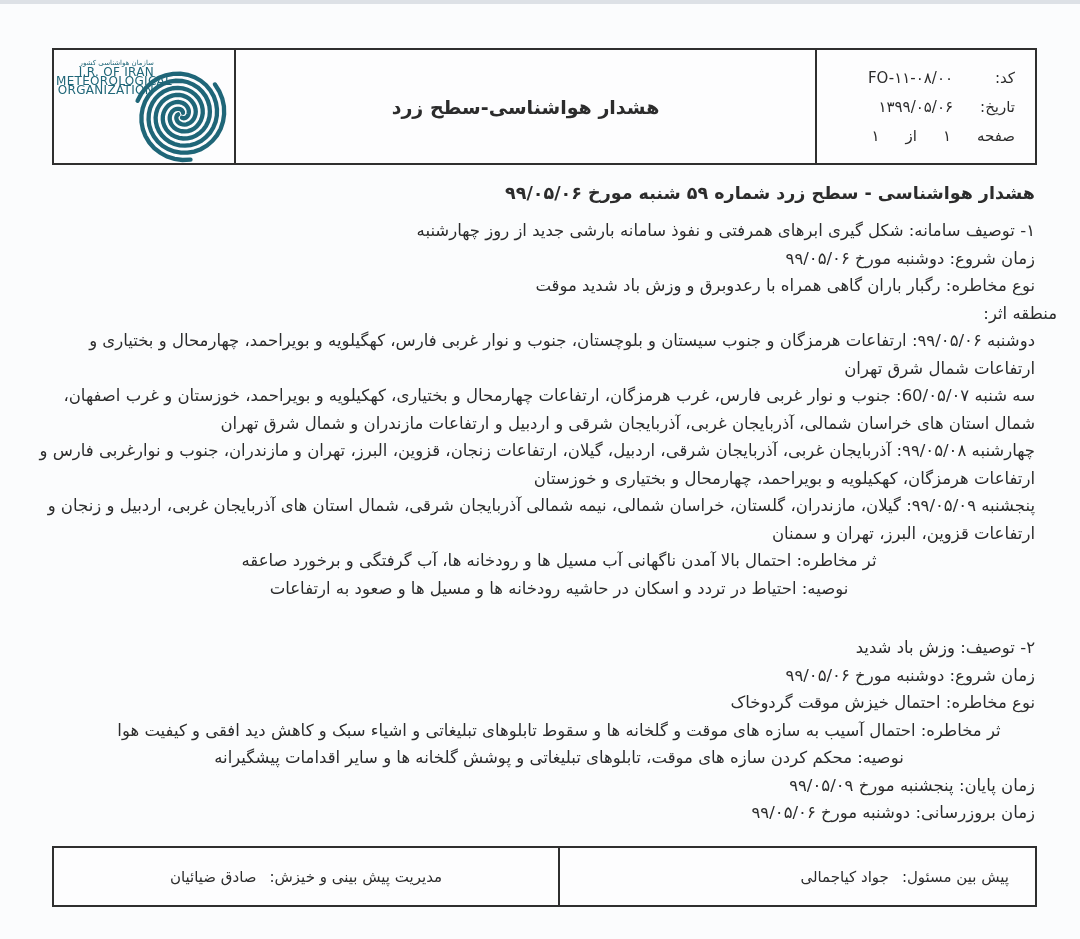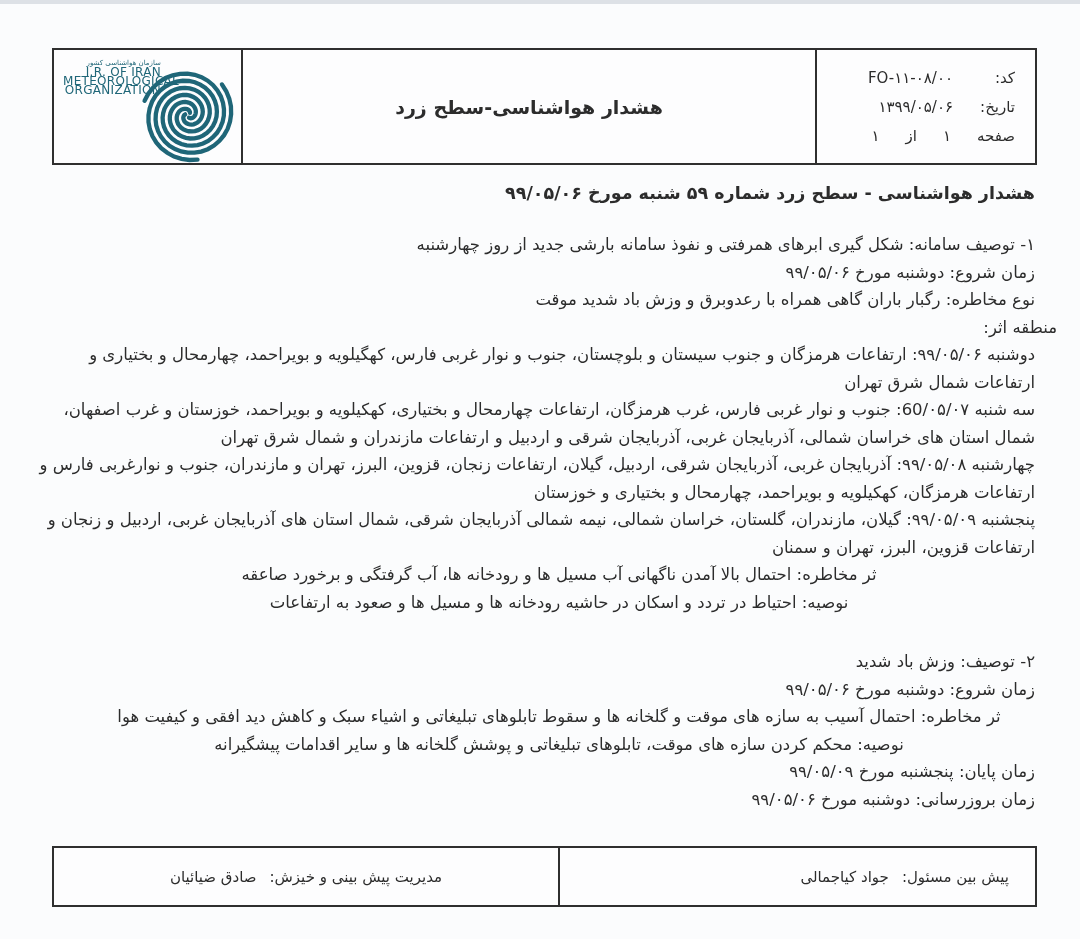--- a/index.html
+++ b/index.html
@@ -30,38 +30,38 @@
   .hdr-info .row{display:flex;direction:rtl;align-items:baseline;gap:16px;}
   .hdr-info .lbl{min-width:46px;}
   .hdr-info .val{direction:ltr;}
   .hdr-info .pagerow{display:flex;direction:rtl;gap:26px;}
   .hdr-title{
     flex:1;display:flex;align-items:center;justify-content:center;
     order:2;
   }
   .hdr-title .t{font-size:19px;font-weight:bold;direction:rtl;letter-spacing:0;}
   .hdr-logo{
-    width:168px;box-sizing:border-box;
+    width:182px;box-sizing:border-box;
     border-right:2px solid var(--border,#2f2f2f);
-    position:relative;order:1;margin-left:21px;
+    position:relative;order:1;
   }
   .logo-text{
     position:absolute;top:9px;right:80px;width:98px;
     text-align:right;color:var(--teal,#1f6678);
     font-size:7px;line-height:9px;direction:rtl;
   }
   .logo-text .en{direction:ltr;font-size:12px;letter-spacing:.3px;}
   .logo-spiral{position:absolute;right:4px;top:15px;width:98px;height:98px;}
   
   .doc-body{
     position:absolute;top:181px;right:45px;left:38px;
     direction:rtl;text-align:right;
     font-size:16.5px;line-height:27.5px;
   }
-  .doc-heading{font-weight:bold;font-size:17.5px;margin-bottom:26px;line-height:24px;}
+  .doc-heading{font-weight:bold;font-size:17.5px;margin-bottom:12px;line-height:24px;}
   .bline{white-space:normal;}
   .bline.out1{margin-right:-22px;}
   .bline.clip{margin-right:-45px;text-align:center;}
   .bline.sec2{margin-top:32px;}
   
   .footer-table{
     position:absolute;left:52px;top:846px;width:985px;height:61px;
     border:2px solid var(--border,#2f2f2f);box-sizing:border-box;
     display:flex;background:#fdfdfe;
     font-size:15px;
@@ -124,20 +124,21 @@
       <div class="bline">نوع مخاطره: رگبار باران گاهی همراه با رعدوبرق و وزش باد شدید موقت</div>
       <div class="bline out1">منطقه اثر:</div>
       <div class="bline">دوشنبه ۹۹/۰۵/۰۶: ارتفاعات هرمزگان و جنوب سیستان و بلوچستان، جنوب و نوار غربی فارس، کهگیلویه و بویراحمد، چهارمحال و بختیاری و ارتفاعات شمال شرق تهران</div>
       <div class="bline">سه شنبه 60/۰۵/۰۷: جنوب و نوار غربی فارس، غرب هرمزگان، ارتفاعات چهارمحال و بختیاری، کهکیلویه و بویراحمد، خوزستان و غرب اصفهان، شمال استان های خراسان شمالی، آذربایجان غربی، آذربایجان شرقی و اردبیل و ارتفاعات مازندران و شمال شرق تهران</div>
       <div class="bline">چهارشنبه ۹۹/۰۵/۰۸: آذربایجان غربی، آذربایجان شرقی، اردبیل، گیلان، ارتفاعات زنجان، قزوین، البرز، تهران و مازندران، جنوب و نوارغربی فارس و ارتفاعات هرمزگان، کهکیلویه و بویراحمد، چهارمحال و بختیاری و خوزستان</div>
       <div class="bline">پنجشنبه ۹۹/۰۵/۰۹: گیلان، مازندران، گلستان، خراسان شمالی، نیمه شمالی آذربایجان شرقی، شمال استان های آذربایجان غربی، اردبیل و زنجان و ارتفاعات قزوین، البرز، تهران و سمنان</div>
       <div class="bline clip">ثر مخاطره: احتمال بالا آمدن ناگهانی آب مسیل ها و رودخانه ها، آب گرفتگی و برخورد صاعقه</div>
       <div class="bline clip">نوصیه: احتیاط در تردد و اسکان در حاشیه رودخانه ها و مسیل ها و صعود به ارتفاعات</div>
       <div class="bline sec2">۲- توصیف: وزش باد شدید</div>
       <div class="bline">زمان شروع: دوشنبه مورخ ۹۹/۰۵/۰۶</div>
+      <div class="bline">نوع مخاطره: احتمال خیزش موقت گردوخاک</div>
       <div class="bline clip">ثر مخاطره: احتمال آسیب به سازه های موقت و گلخانه ها و سقوط تابلوهای تبلیغاتی و اشیاء سبک و کاهش دید افقی و کیفیت هوا</div>
       <div class="bline clip">نوصیه: محکم کردن سازه های موقت، تابلوهای تبلیغاتی و پوشش گلخانه ها و سایر اقدامات پیشگیرانه</div>
       <div class="bline">زمان پایان: پنجشنبه مورخ ۹۹/۰۵/۰۹</div>
       <div class="bline">زمان بروزرسانی: دوشنبه مورخ ۹۹/۰۵/۰۶</div>
     </div>
 </div>
 
 <div class="footer-table">
   <div class="ft-right">
     <span>پیش بین مسئول:</span>

